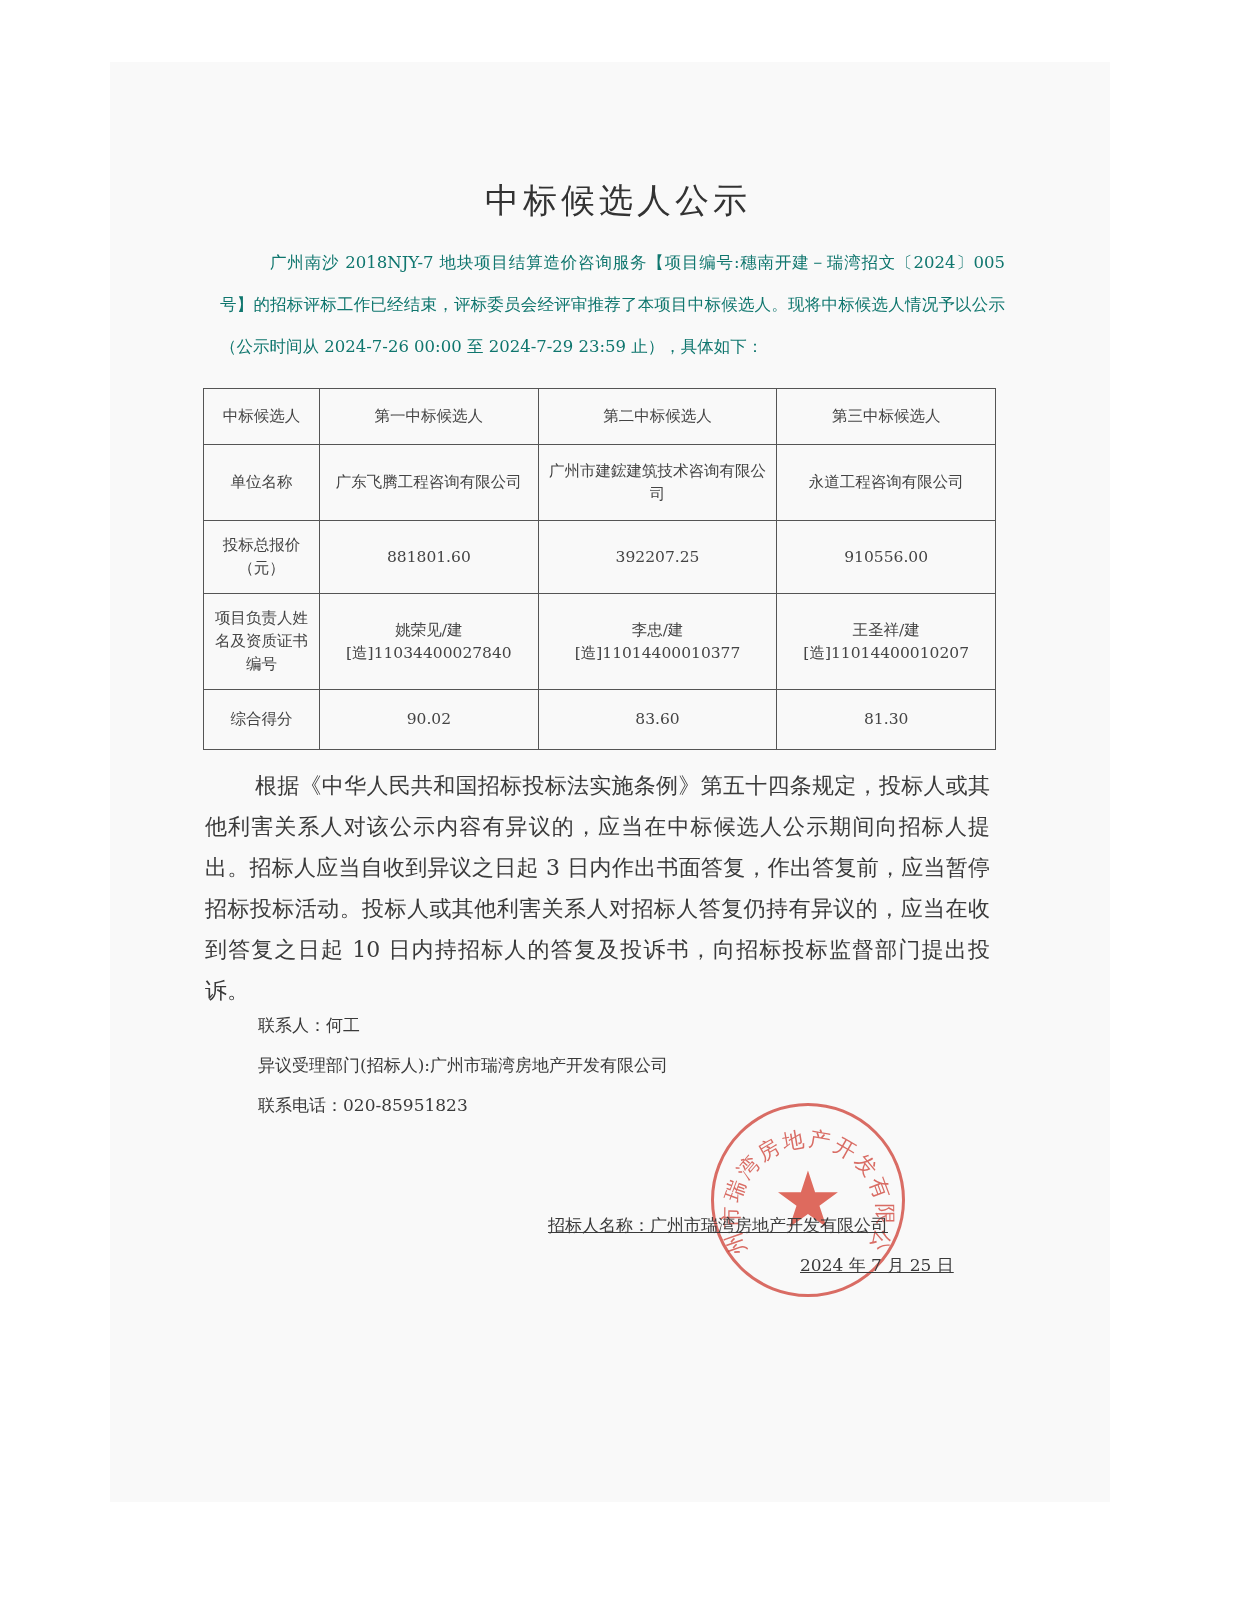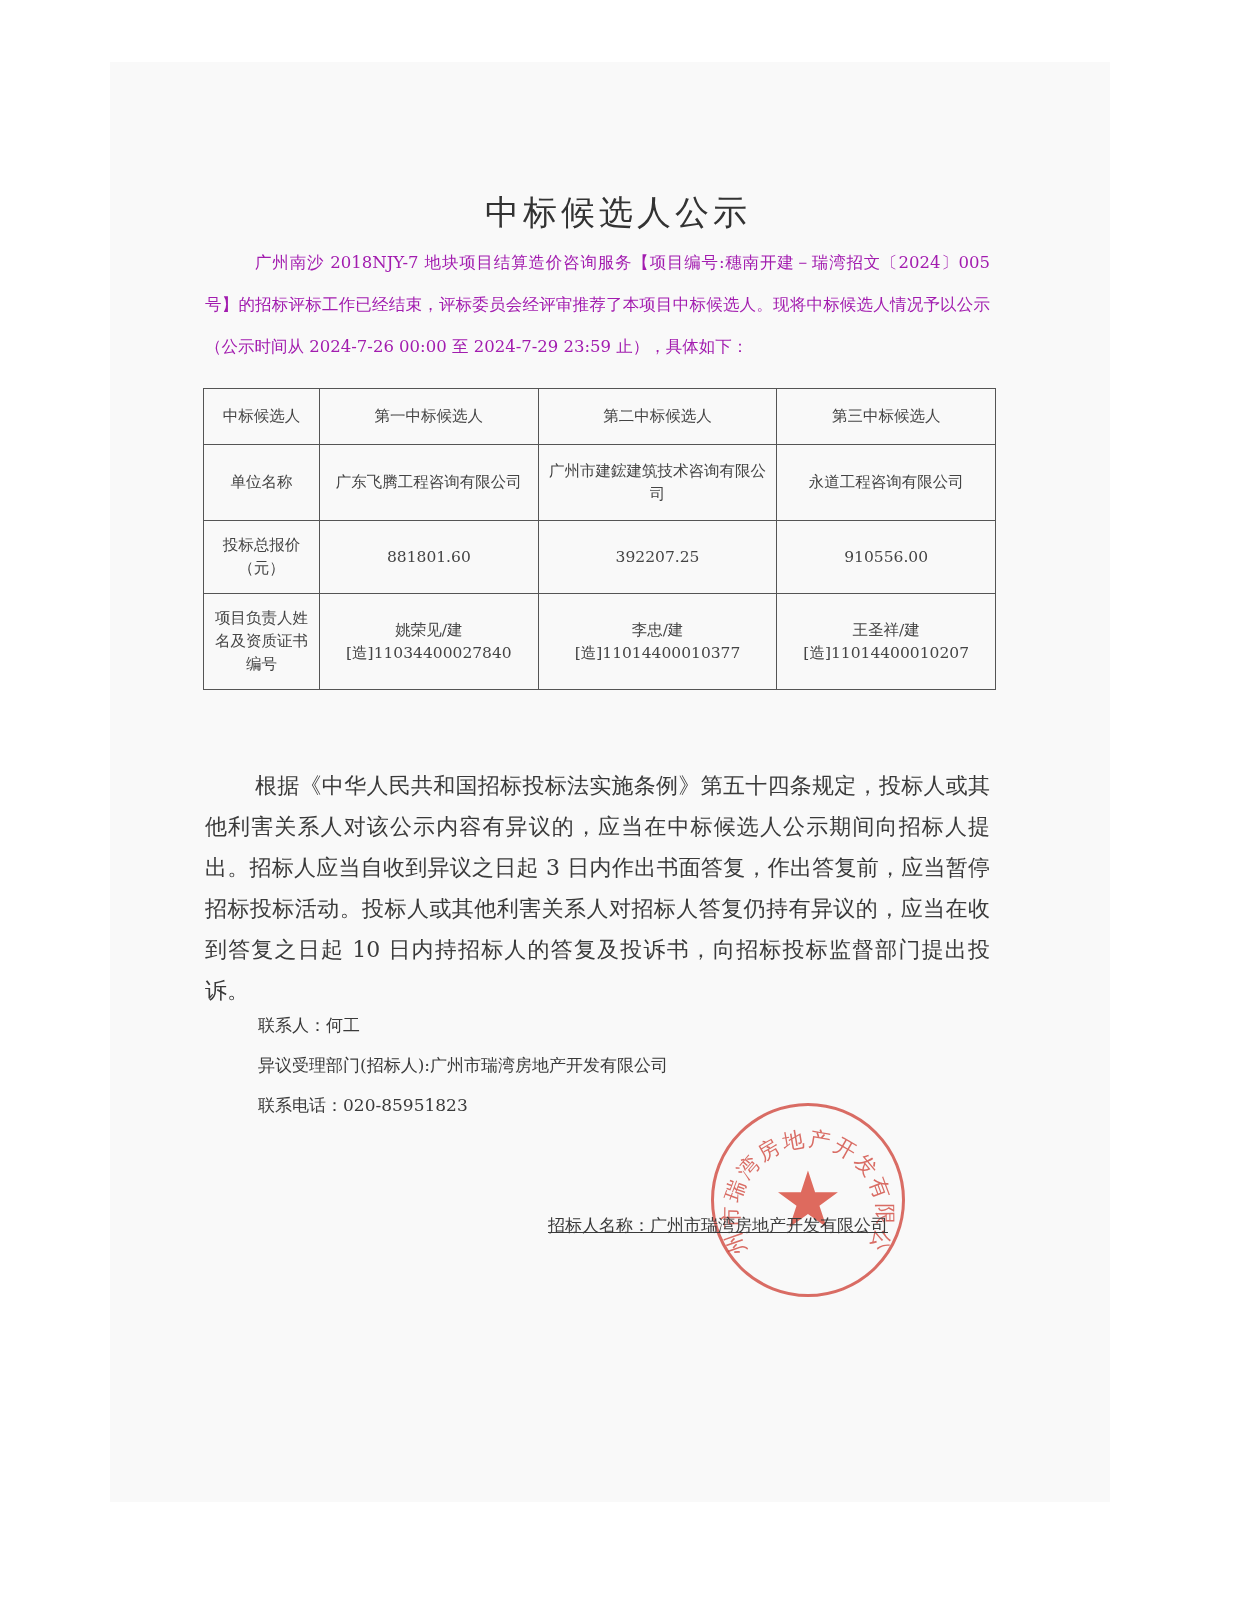--- a/index.html
+++ b/index.html
@@ -9,27 +9,27 @@
     position: relative;
     overflow: hidden;
     font-family: "DejaVu Serif", "Liberation Serif", serif;
     color: #3c3c3c;
   }
   .page {
     position: absolute; left: 110px; top: 62px; width: 1000px; height: 1440px;
     background: #f9f9f9;
   }
   .title {
-    position: absolute; left: 0; top: 190px; width: 1236px; text-align: center;
+    position: absolute; left: 0; top: 178px; width: 1236px; text-align: center;
     font-family: Liberation Mono, monospace;
     font-size: 34px; letter-spacing: 4px; color: #333;
   }
   .intro {
-    position: absolute; left: 205px; top: 242px; width: 785px;
-    font-size: 16.5px; line-height: 42px; color: #a21caf;
+    position: absolute; left: 220px; top: 242px; width: 785px;
+    font-size: 16.5px; line-height: 42px; color: #0f766e;
   }
   .intro p { margin: 0; text-indent: 50px; text-align: justify; }
   table.cand {
     position: absolute; left: 203px; top: 388px; width: 793px;
     border-collapse: collapse;
     font-size: 15.5px; color: #444;
   }
   table.cand td {
     border: 1.5px solid #555;
     text-align: center; vertical-align: middle;
@@ -96,20 +96,26 @@
     <td>881801.60</td>
     <td>392207.25</td>
     <td>910556.00</td>
   </tr>
   <tr style="height:96px">
     <td class="hdr" style="padding:0 10px">项目负责人姓名及资质证书编号</td>
     <td style="padding:0 26px">姚荣见/建[造]11034400027840</td>
     <td style="padding:0 36px">李忠/建[造]11014400010377</td>
     <td style="padding:0 26px">王圣祥/建[造]11014400010207</td>
   </tr>
+  <tr style="height:60px">
+    <td class="hdr">综合得分</td>
+    <td>90.02</td>
+    <td>83.60</td>
+    <td>81.30</td>
+  </tr>
 </tbody>
   </table>
 
 <div class="rules">
   <p>根据《中华人民共和国招标投标法实施条例》第五十四条规定，投标人或其他利害关系人对该公示内容有异议的，应当在中标候选人公示期间向招标人提出。招标人应当自收到异议之日起 3 日内作出书面答复，作出答复前，应当暂停招标投标活动。投标人或其他利害关系人对招标人答复仍持有异议的，应当在收到答复之日起 10 日内持招标人的答复及投诉书，向招标投标监督部门提出投诉。</p>
 </div>
 
 <div class="contact">
   <div>联系人：何工</div>
   <div>异议受理部门(招标人):广州市瑞湾房地产开发有限公司</div>
@@ -123,13 +129,14 @@
     </defs>
     <text font-size="22" fill="rgba(205,60,50,0.75)" font-family="DejaVu Sans, sans-serif" letter-spacing="3">
       <textPath href="#sealArc" startOffset="50%" text-anchor="middle">广州市瑞湾房地产开发有限公司</textPath>
     </text>
   </svg>
   <span class="star">★</span>
 </div>
 
 <div class="sign">
   <div>招标人名称：广州市瑞湾房地产开发有限公司</div>
+  <div class="date">2024 年 7 月 25 日</div>
 </div>
 
 </body></html>

